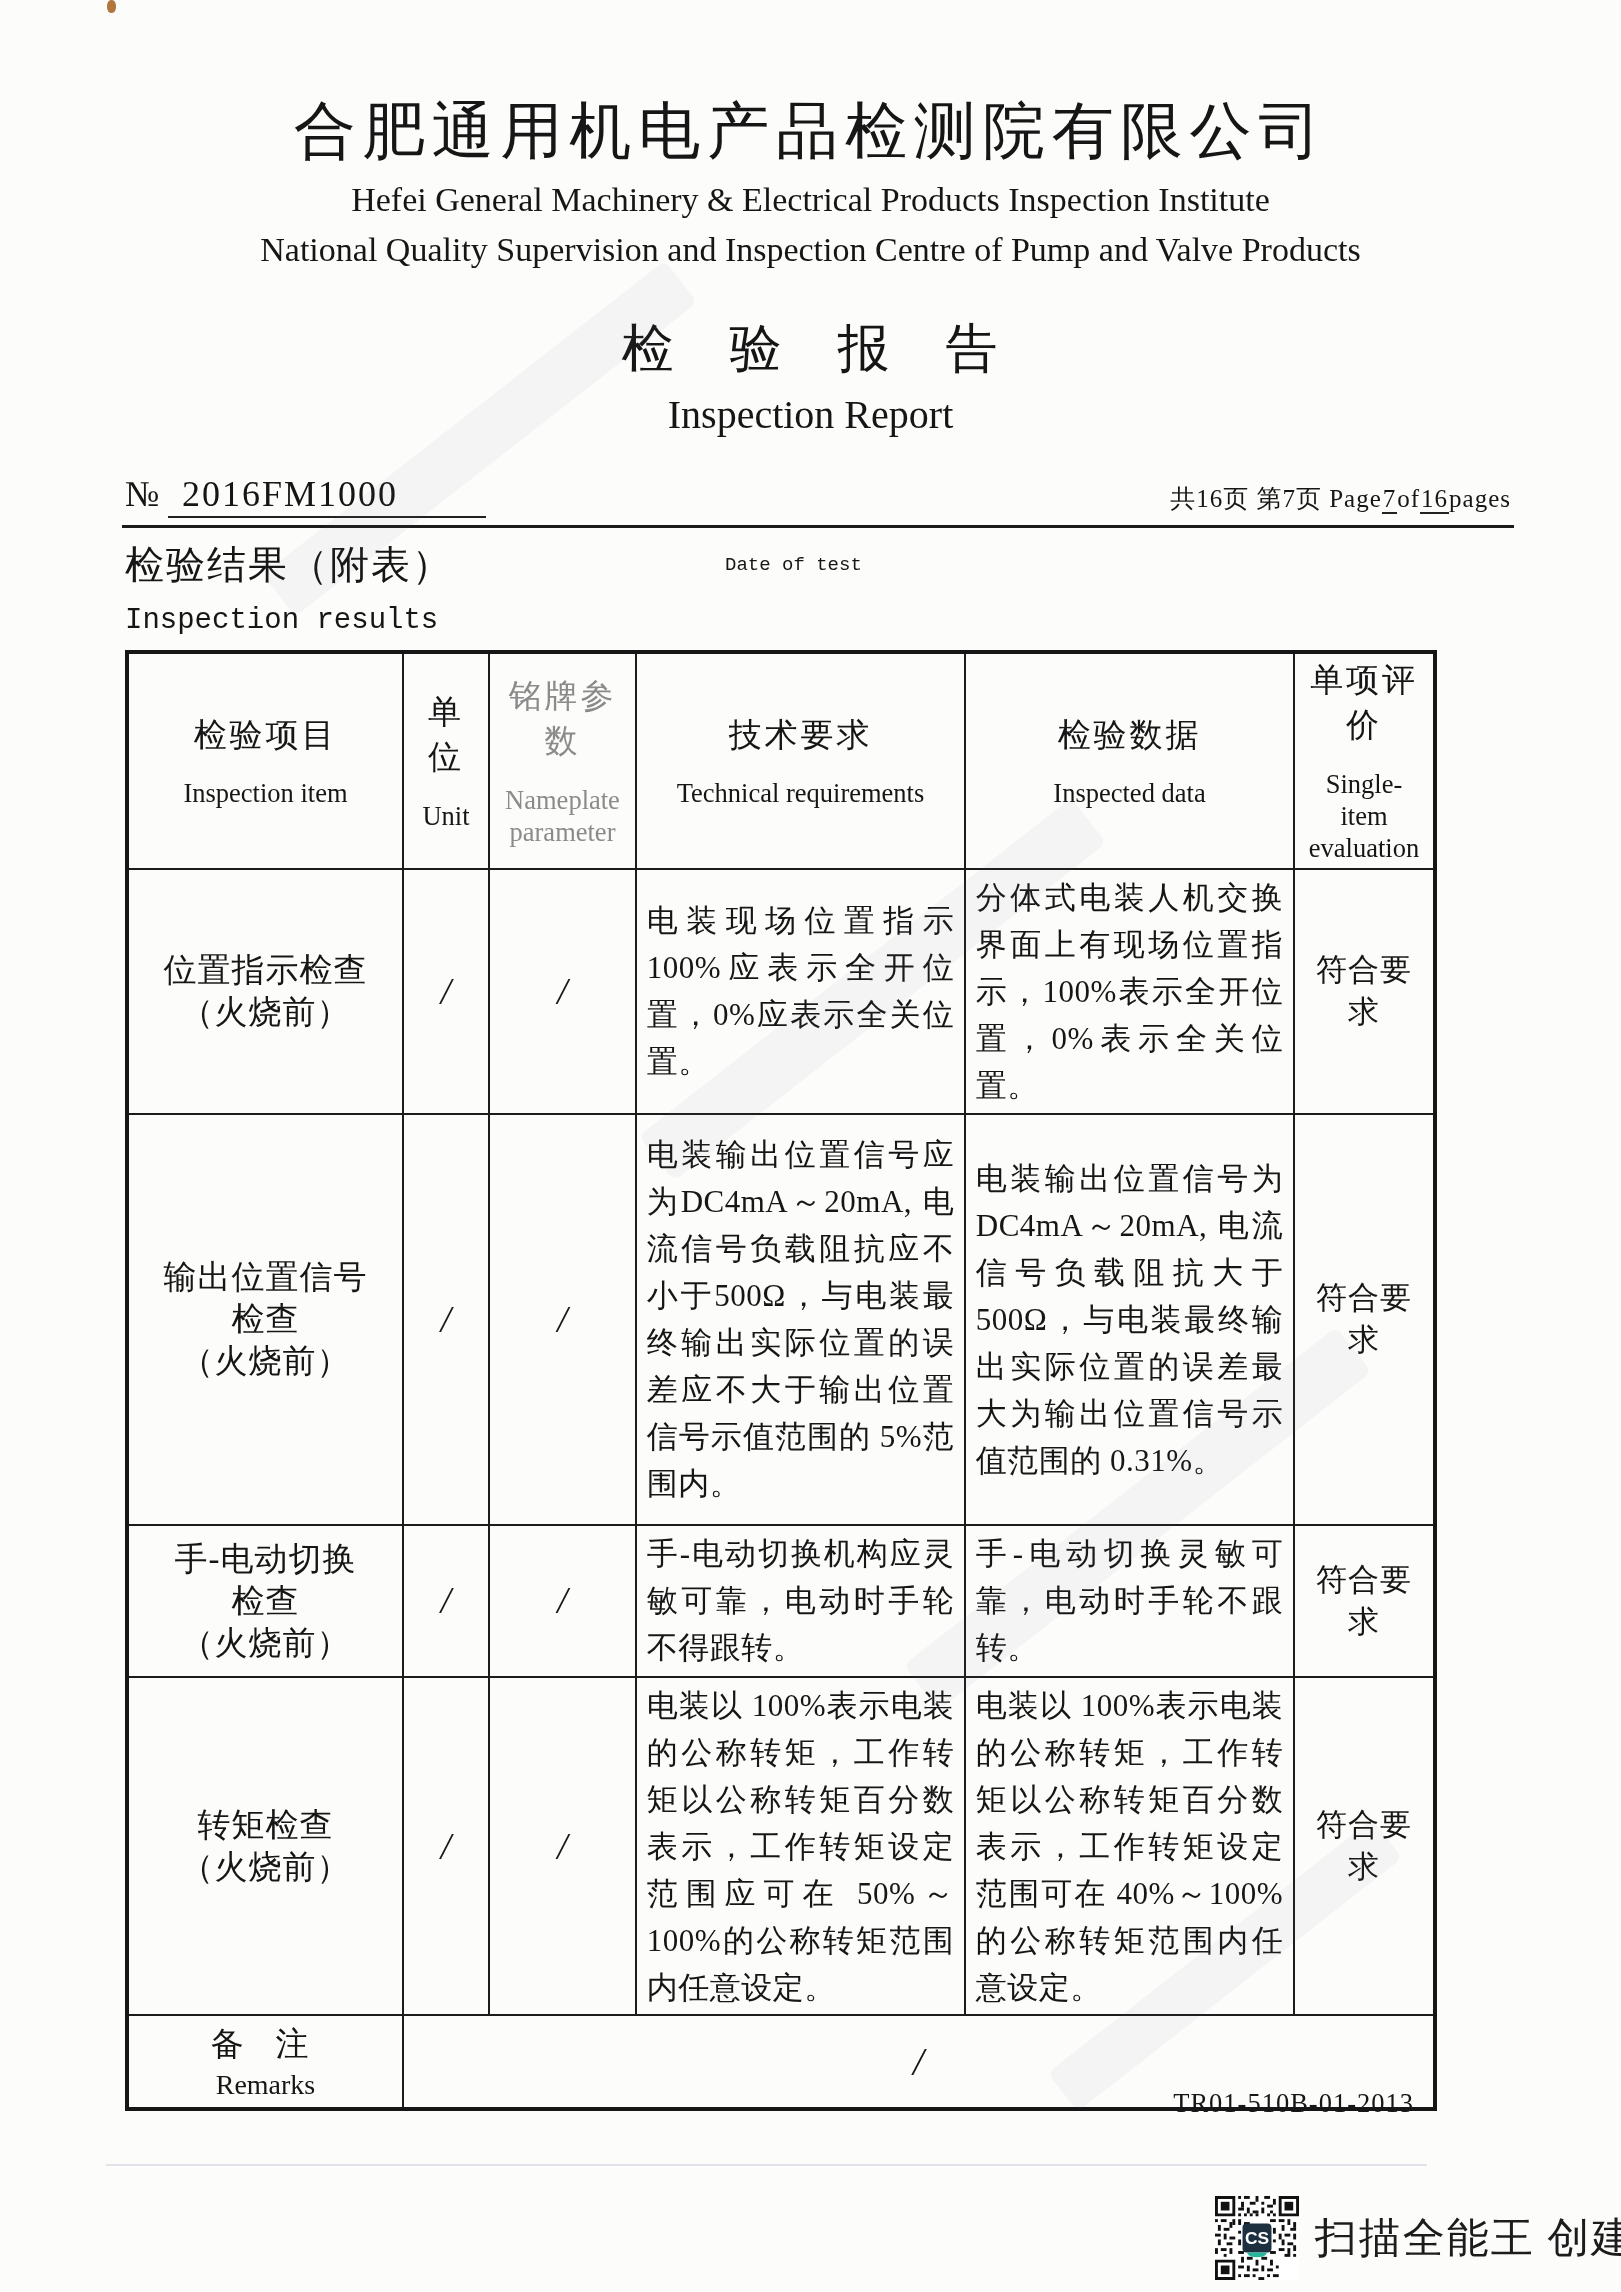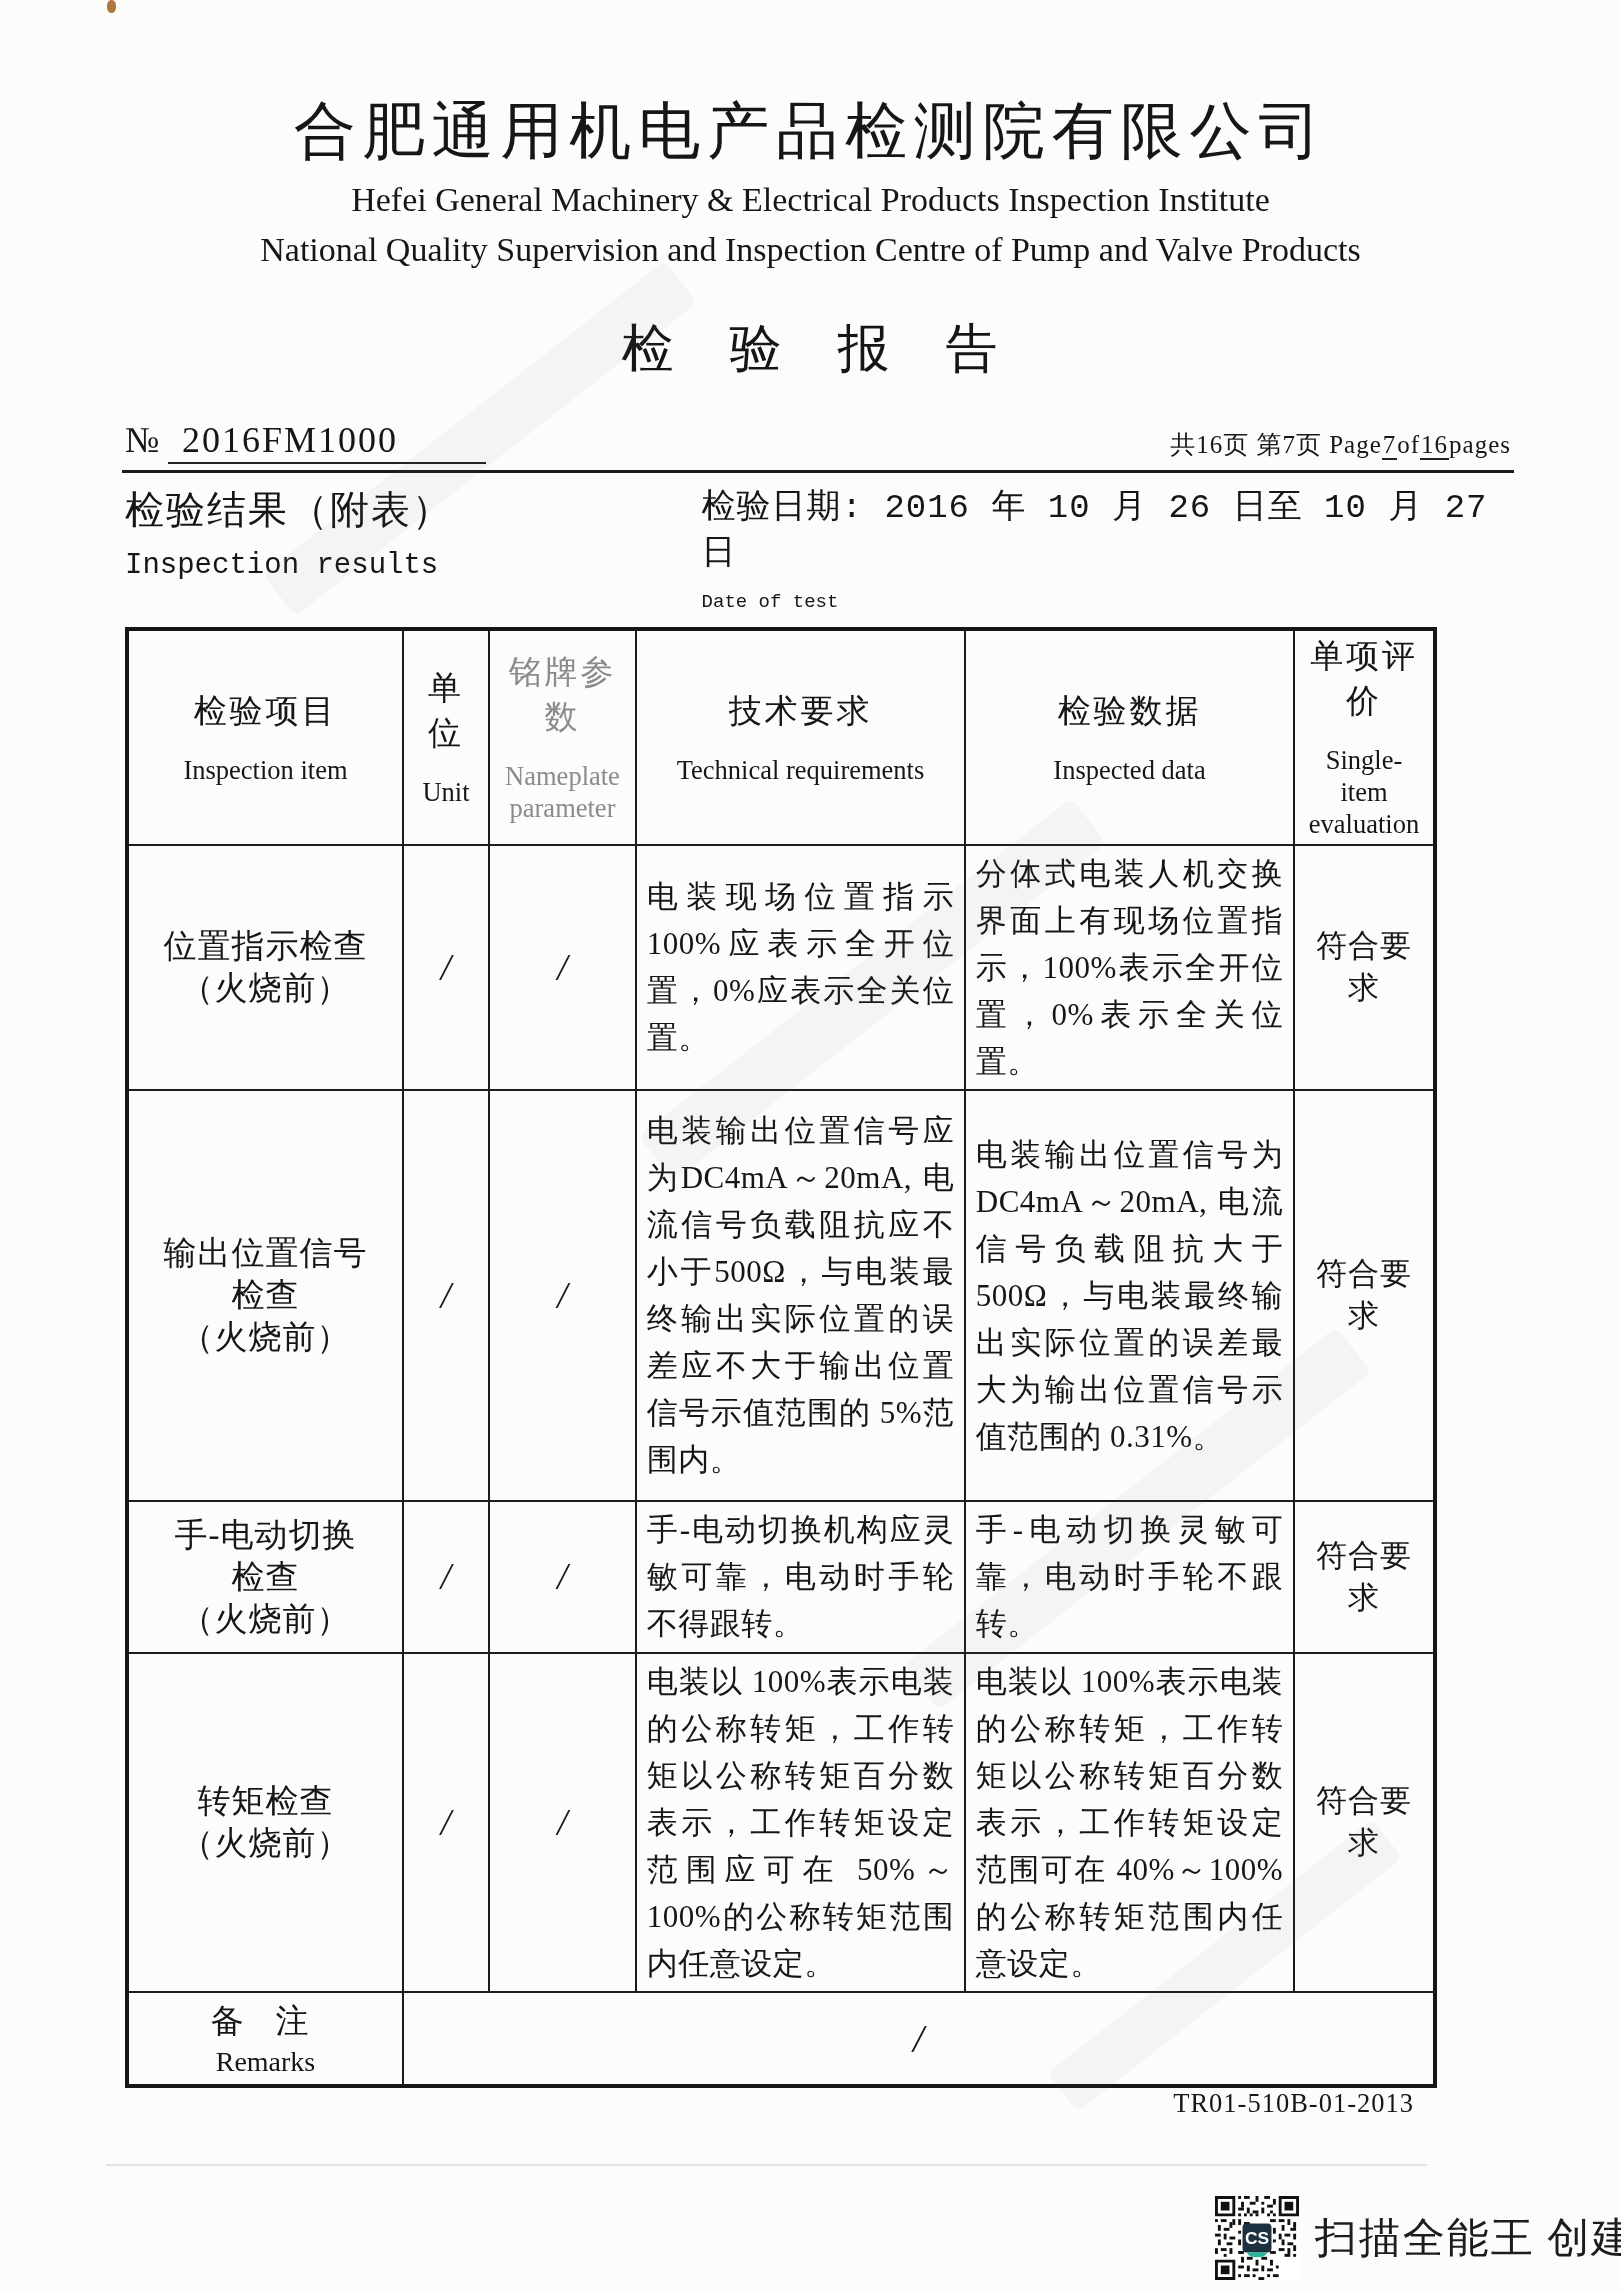--- a/index.html
+++ b/index.html
@@ -113,41 +113,41 @@
 <div class="wm wm1"></div>
 <div class="wm wm2"></div>
 <div class="wm wm3"></div>
 <div class="wm wm4"></div>
 
 <div class="header">
   <div class="org-cn">合肥通用机电产品检测院有限公司</div>
   <div class="org-en">Hefei General Machinery &amp; Electrical Products Inspection Institute</div>
   <div class="center-en">National Quality Supervision and Inspection Centre of Pump and Valve Products</div>
   <div class="title-cn">检　验　报　告</div>
+  <div class="title-en">Inspection Report</div>
 </div>
 
 <div class="meta-row1">
   <div class="report-no">
     <span>№</span>
     <span class="num">2016FM1000</span>
   </div>
   <div class="pages">
     <span>共16页 第7页</span>
     <span>Page</span><span class="u">7</span><span>of</span><span class="u">16</span><span>pages</span>
   </div>
 </div>
 <div class="rule"></div>
 
 <div class="meta-row2">
   <div class="meta-left">
     <div class="results-cn">检验结果（附表）</div>
     <div class="results-en">Inspection results</div>
   </div>
   <div class="meta-right">
-    <div class="date-cn">检验日期: 2016 年 10 月 26 日至 10 月 27 日</div>
     <div class="date-en">Date of test</div>
   </div>
 </div>
 
 <table class="report">
   <colgroup>
     <col style="width:276px">
       <col style="width:86px">
       <col style="width:147px">
     <col style="width:329px">

